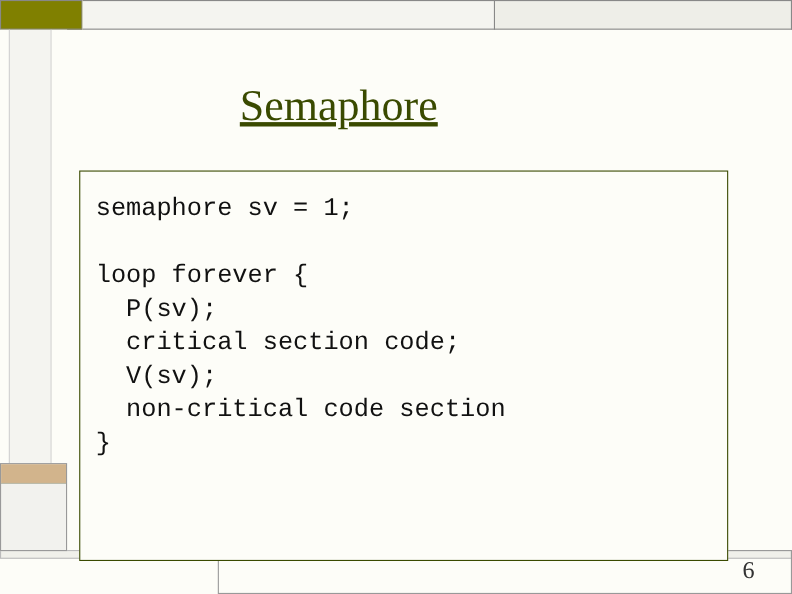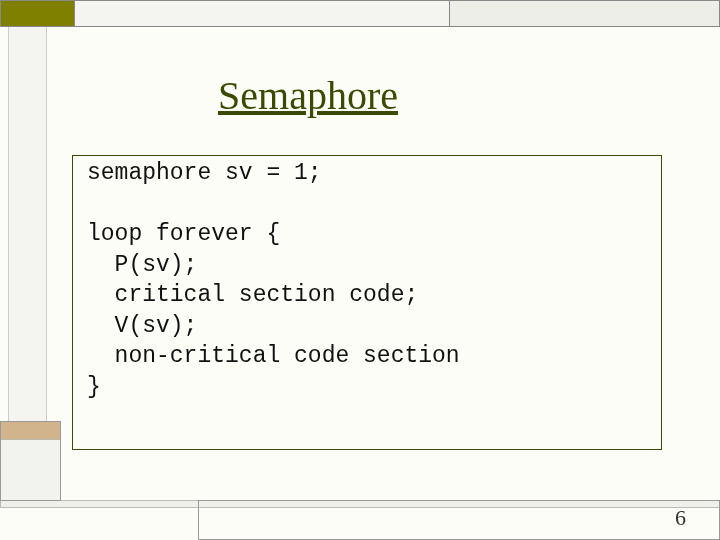--- a/index.html
+++ b/index.html
@@ -42,24 +42,24 @@
     font-size:40px;
     color:#3a4a00;
     text-decoration: underline;
     margin-left: 20px;
   }
 
   
   .code-box {
     position:absolute;
     top:155px; left:72px;
-    width:590px; height:295px;
+    width:590px; height:355px;
     border:1.5px solid #3a4a00;
     background:#fdfdf8;
-    padding:2px 14px;
+    padding:18px 14px;
   }
   .code-box pre {
     font-family: "Courier New", Courier, monospace;
     font-size:23px;
     line-height:1.33;
     color:#111;
     white-space: pre;
   }
 
   

